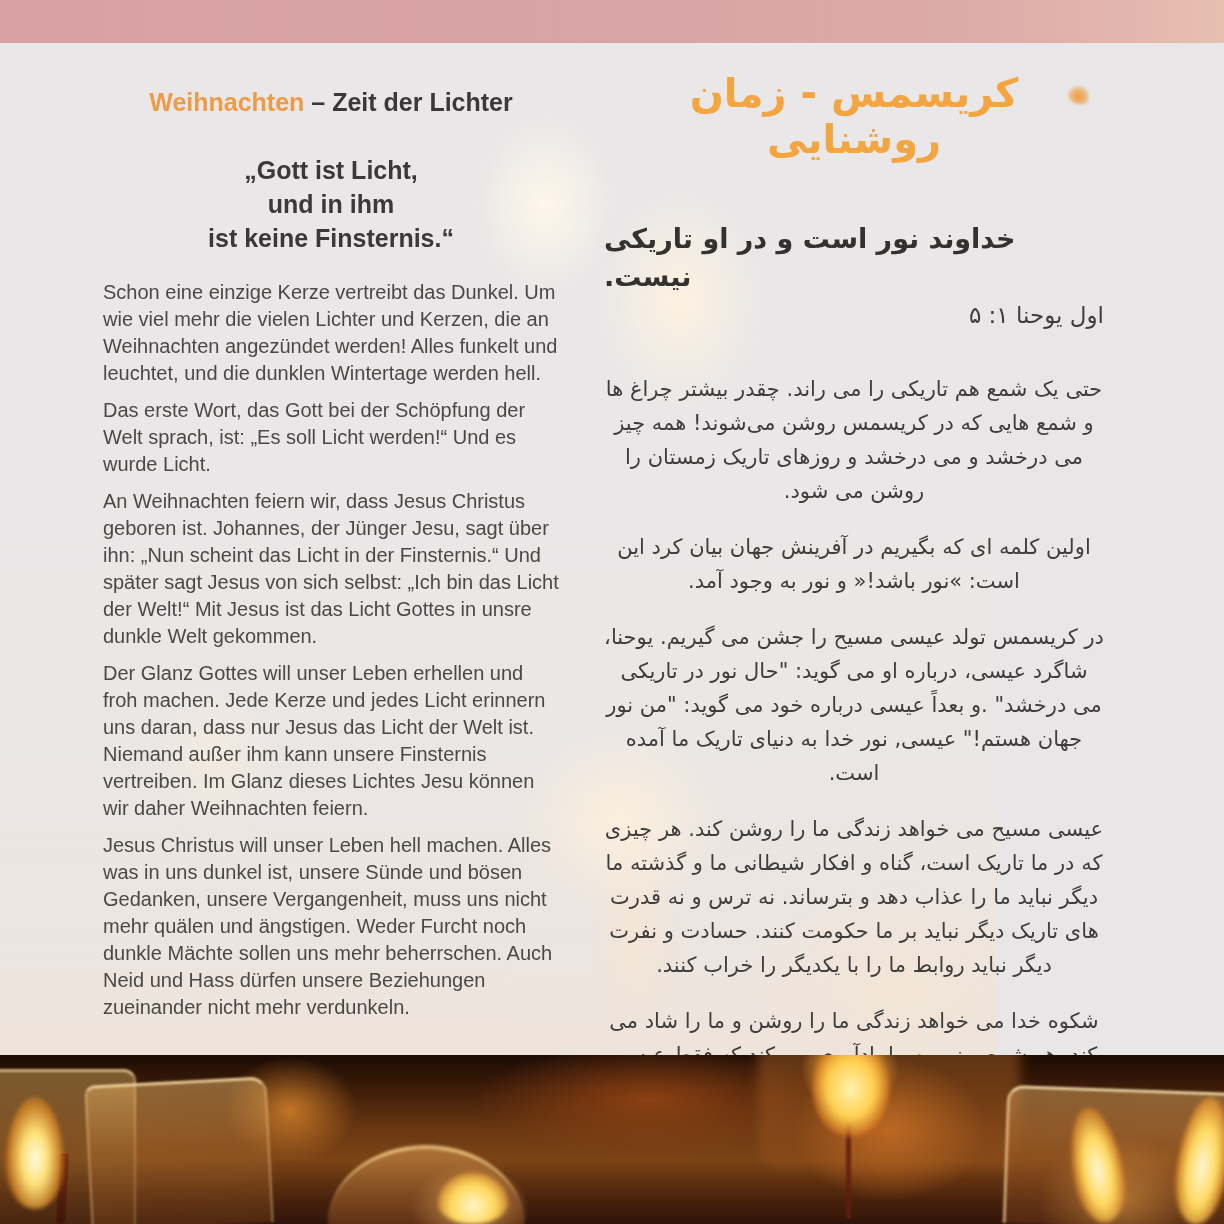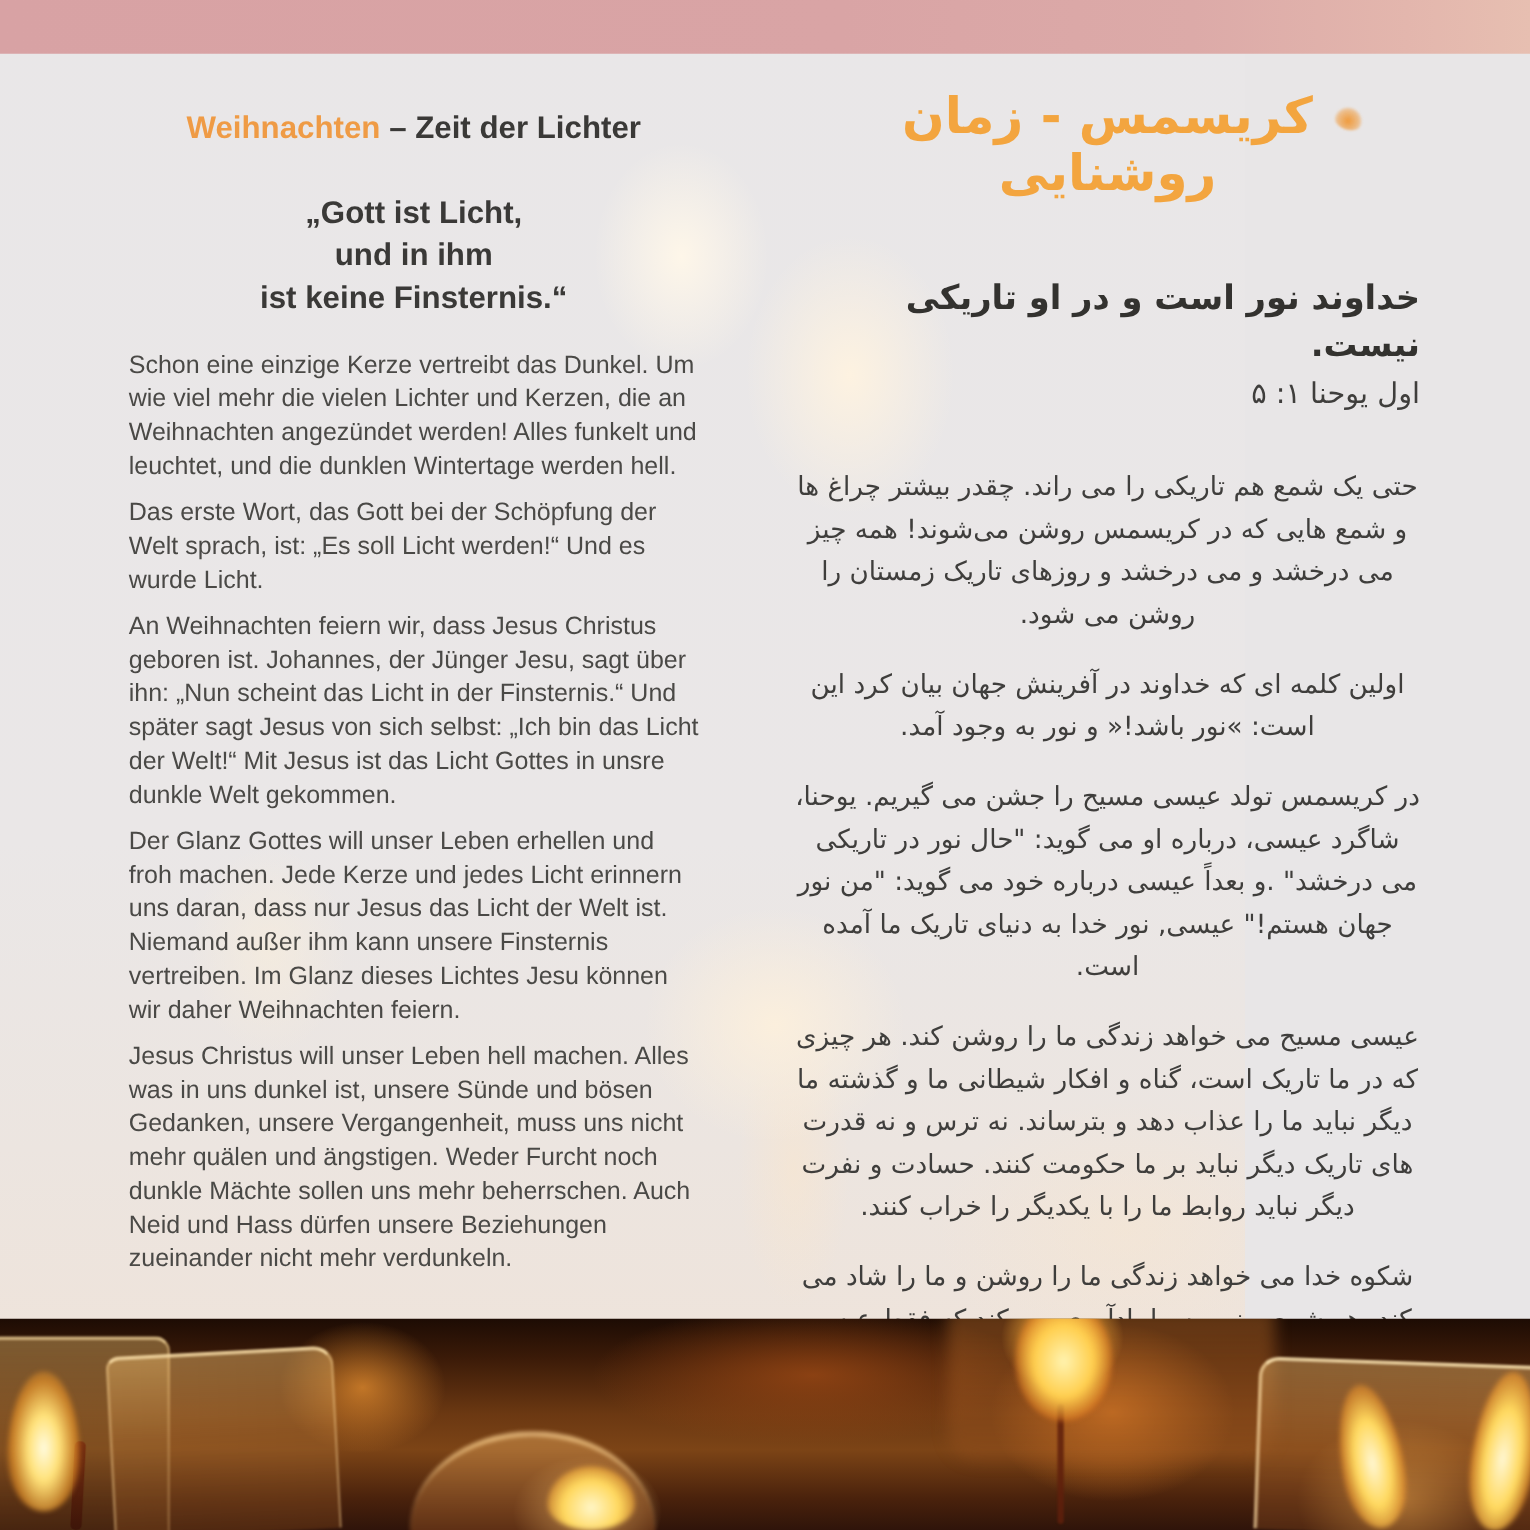--- a/index.html
+++ b/index.html
@@ -42,27 +42,27 @@
   }
   .de-title { text-align: center; font-size: 25px; font-weight: bold; color: #3a3937; }
   .de-title .hl { color: #ef9b45; }
   .de-quote { margin-top: 36px; text-align: center; font-size: 25px; font-weight: bold; line-height: 34px; color: #3a3937; }
   .de-ref { margin-top: 4px; text-align: center; font-size: 21px; font-weight: normal; color: #4a4946; }
   .de-body { margin-top: 24px; font-size: 20px; line-height: 27px; }
   .de-body p { margin: 0 0 10px 0; }
 
   
   .col-fa {
-    position: absolute; left: 636px; top: 70px; width: 500px;
+    position: absolute; left: 604px; top: 70px; width: 500px;
     direction: rtl;
     font-family: "DejaVu Sans", sans-serif;
     color: #3f3e3c;
   }
   .fa-title { text-align: center; font-size: 40px; font-weight: bold; color: #f3a53f; }
-  .fa-quote { margin-top: 58px; text-align: right; font-size: 27px; font-weight: bold; line-height: 38px; color: #33322f; }
+  .fa-quote { margin-top: 58px; text-align: left; font-size: 27px; font-weight: bold; line-height: 38px; color: #33322f; }
   .fa-ref { margin-top: 6px; font-size: 23px; color: #3f3e3c; }
   .fa-body { margin-top: 44px; font-size: 21px; line-height: 34px; text-align: center; }
   .fa-body p { margin: 0 0 22px 0; }
 
   
   .photo {
     position: absolute; left: 0; top: 1055px; width: 1224px; height: 169px;
     overflow: hidden;
     background:
       radial-gradient(ellipse 70px 60px at 850px 15px, #ffdf6e 0%, rgba(255,190,60,0.78) 35%, rgba(200,100,30,0) 70%),
@@ -180,21 +180,21 @@
       <p>Jesus Christus will unser Leben hell machen. Alles was in uns dunkel ist, unsere Sünde und bösen Gedanken, unsere Vergangenheit, muss uns nicht mehr quälen und ängstigen. Weder Furcht noch dunkle Mächte sollen uns mehr beherrschen. Auch Neid und Hass dürfen unsere Beziehungen zueinander nicht mehr verdunkeln.</p>
     </div>
   </div>
 
   <div class="col-fa">
     <div class="fa-title">کریسمس - زمان روشنایی</div>
     <div class="fa-quote">خداوند نور است و در او تاریکی نیست.</div>
     <div class="fa-ref">اول یوحنا ۱: ۵</div>
     <div class="fa-body">
       <p>حتی یک شمع هم تاریکی را می راند. چقدر بیشتر چراغ ها و شمع هایی که در کریسمس روشن می‌شوند! همه چیز می درخشد و می درخشد و روزهای تاریک زمستان را روشن می شود.</p>
-      <p>اولین کلمه ای که خداوند در آفرینش جهان بیان کرد این است: »نور باشد!« و نور به وجود آمد.</p>
+      <p>اولین کلمه ای که بگیریم در آفرینش جهان بیان کرد این است: »نور باشد!« و نور به وجود آمد.</p>
       <p>در کریسمس تولد عیسی مسیح را جشن می گیریم. یوحنا، شاگرد عیسی، درباره او می گوید: "حال نور در تاریکی می درخشد" .و بعداً عیسی درباره خود می گوید: "من نور جهان هستم!" عیسی, نور خدا به دنیای تاریک ما آمده است.</p>
       <p>عیسی مسیح می خواهد زندگی ما را روشن کند. هر چیزی که در ما تاریک است، گناه و افکار شیطانی ما و گذشته ما دیگر نباید ما را عذاب دهد و بترساند. نه ترس و نه قدرت های تاریک دیگر نباید بر ما حکومت کنند. حسادت و نفرت دیگر نباید روابط ما را با یکدیگر را خراب کنند.</p>
       <p>شکوه خدا می خواهد زندگی ما را روشن و ما را شاد می کند. هر شمع و نور به ما یادآوری می کند که فقط عیسی نور جهان است. هیچ کس جز او نمی تواند تاریکی ما را از بین ببرد. بنابراین در شکوه این نورازعیسی مسیح می توانیم کریسمس را جشن بگیریم.</p>
     </div>
   </div>
 
   <div class="photo">
     <div class="cup-ghost"></div>
     <div class="cup-left-glass"></div>
     <div class="cup-left"></div>

